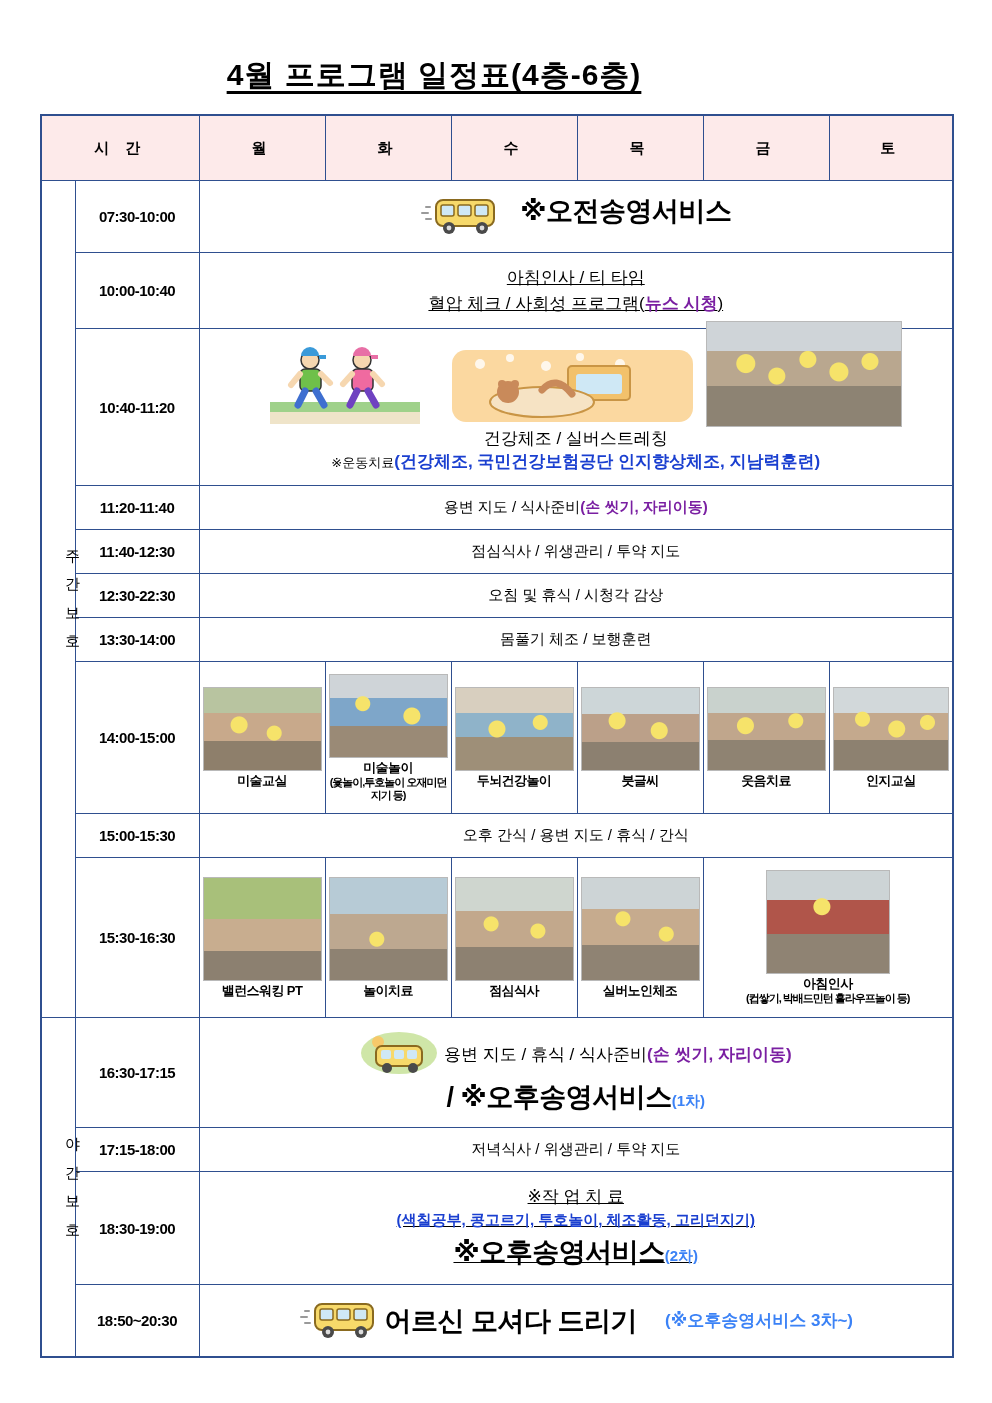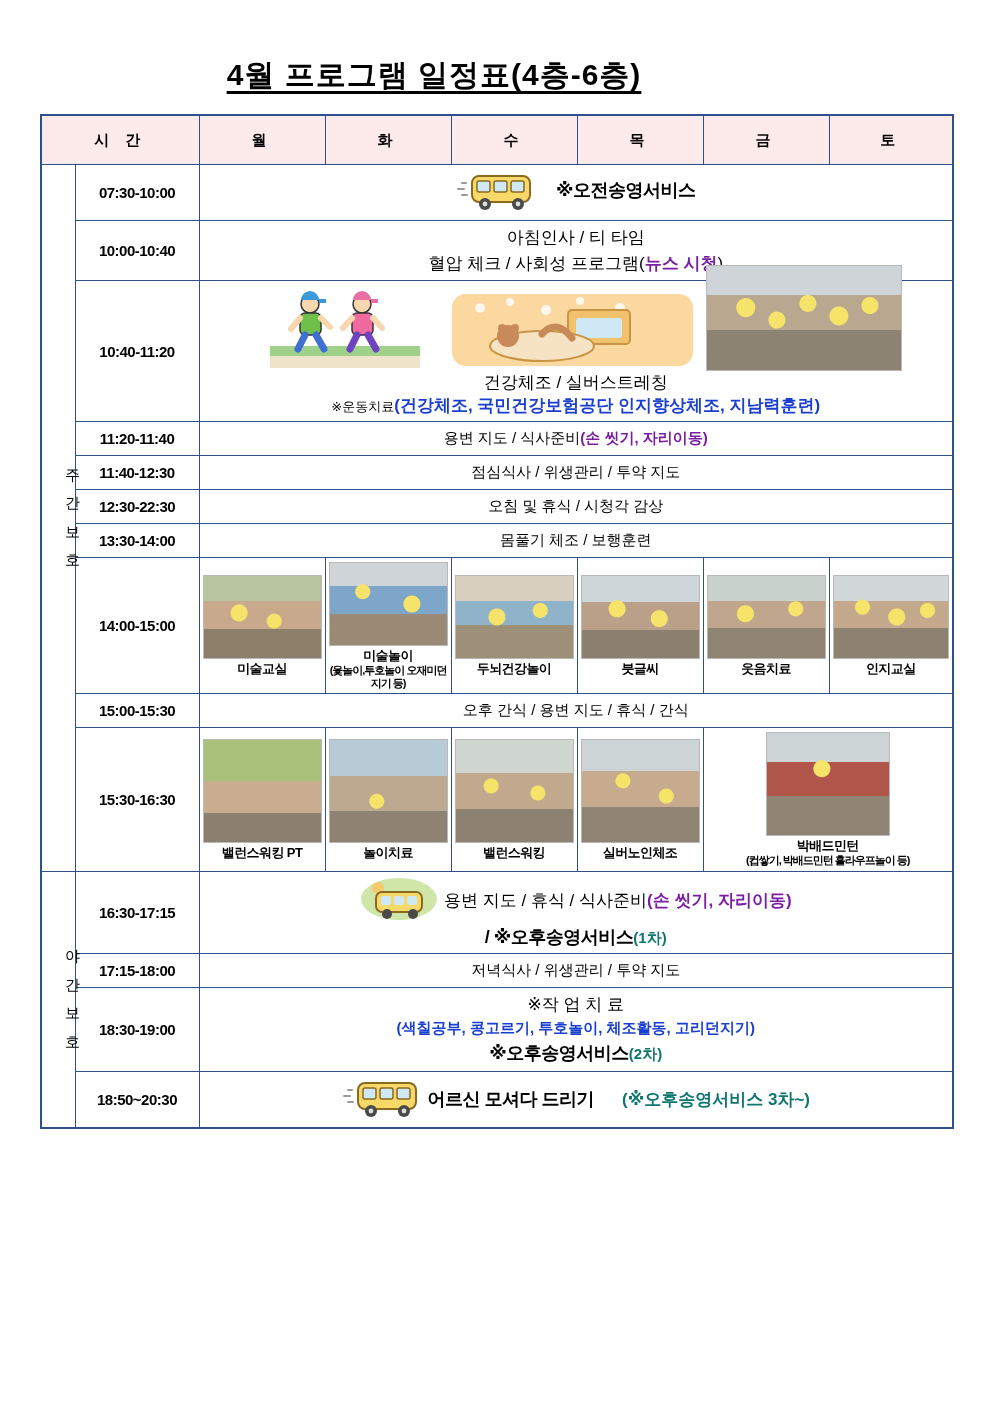--- a/index.html
+++ b/index.html
@@ -29,46 +29,46 @@
     border-collapse:collapse;
     width:912px;
     table-layout:fixed;
     border:2px solid #2f4f8f;
   }
   table.sched td,table.sched th{
     border:1px solid #2f4f8f;
     text-align:center;
     vertical-align:middle;
     font-size:15px;
-    padding:4px 3px;
+    padding:12px 3px;
   }
   thead th{
     background:#fdeaea;
     height:40px;
     font-size:17px;
     font-weight:bold;
     letter-spacing:6px;
   }
   .side{
     width:34px;
     background:#fff;
     font-size:15px;
     font-weight:normal;
     letter-spacing:2px;
     line-height:1.9;
   }
   .side span{display:block;margin-left:20px;}
   .tcol{width:124px;font-size:15px;font-weight:bold;letter-spacing:-0.5px;}
   .row-h{height:34px;margin-left:15px;}
 
-  .big{font-size:18px;font-weight:bold;letter-spacing:-0.5px;}
+  .big{font-size:27px;font-weight:bold;letter-spacing:-0.5px;}
   .mid{font-size:17px;}
   .blue{color:#1a3fd0;font-weight:bold;}
   .purple{color:#7a1fa2;font-weight:bold;}
-  .red{color:#0f766e;font-weight:bold;}
+  .red{color:#3b82f6;font-weight:bold;}
   .small{font-size:13px;}
 
   
   .bus{display:inline-block;vertical-align:middle;margin-right:10px;}
 
   
   .photo{
     width:100%;
     height:84px;
     border:1px solid #b9b9b9;
@@ -82,21 +82,21 @@
   .pcap .sub{font-size:11px;font-weight:bold;display:block;letter-spacing:-1px;}
   td.pcell{padding:3px 3px 4px 3px;}
 
   
   .figrow{display:flex;align-items:flex-end;justify-content:center;gap:8px;height:86px;}
   .figbox{width:190px;height:84px;display:flex;align-items:center;justify-content:center;gap:6px;}
   .bedbox{width:250px;height:84px;}
   .photo-s{width:196px;height:106px;border:1px solid #b9b9b9;box-sizing:border-box;}
 
   .cellpad{padding:6px 4px;}
-  .line{line-height:1.5;}
+  .line{line-height:1.5;text-decoration:underline;}
 </style>
 </head>
 <body>
 
 <div class="page">
 
   <div class="title">4월 프로그램 일정표(4층-6층)</div>
 
   <table class="sched">
     <colgroup>
@@ -322,38 +322,38 @@
           <span class="pcap">
             <span>놀이치료</span>
           </span>
         </td>
         <td class="pcell">
           <span class="photo" style="height:104px;background:
             radial-gradient(circle at 30% 45%, #f6e36a 0 7px, transparent 8px),
             radial-gradient(circle at 70% 52%, #f6e36a 0 7px, transparent 8px),
             linear-gradient(#cfd6cf 0 32%, #c2a88c 32% 68%, #8d8171 68% 100%)"></span>
           <span class="pcap">
-            <span>밸런스워킹</span>
+            <span>점심식사</span>
           </span>
         </td>
         <td class="pcell">
           <span class="photo" style="height:104px;background:
             radial-gradient(circle at 35% 40%, #f6e36a 0 7px, transparent 8px),
             radial-gradient(circle at 72% 55%, #f6e36a 0 7px, transparent 8px),
             linear-gradient(#cdd4d6 0 30%, #c6ab8e 30% 66%, #8f8373 66% 100%)"></span>
           <span class="pcap">
             <span>실버노인체조</span>
           </span>
         </td>
         <td class="pcell" colspan="2">
           <span class="photo" style="height:104px;width:124px;margin:0 auto;background:
             radial-gradient(circle at 45% 35%, #f6e36a 0 8px, transparent 9px),
             linear-gradient(#cdd4d6 0 28%, #b0554a 28% 62%, #8f8373 62% 100%)"></span>
           <span class="pcap">
-            <span>박배드민턴</span>
+            <span>아침인사</span>
             <span class="sub">(컵쌓기, 박배드민턴 훌라우프놀이 등)</span>
           </span>
         </td>
       </tr>
 
       <tr>
         <td class="side" rowspan="4">
           <span>야 간 보 호</span>
         </td>
         <td class="tcol">16:30-17:15</td>

